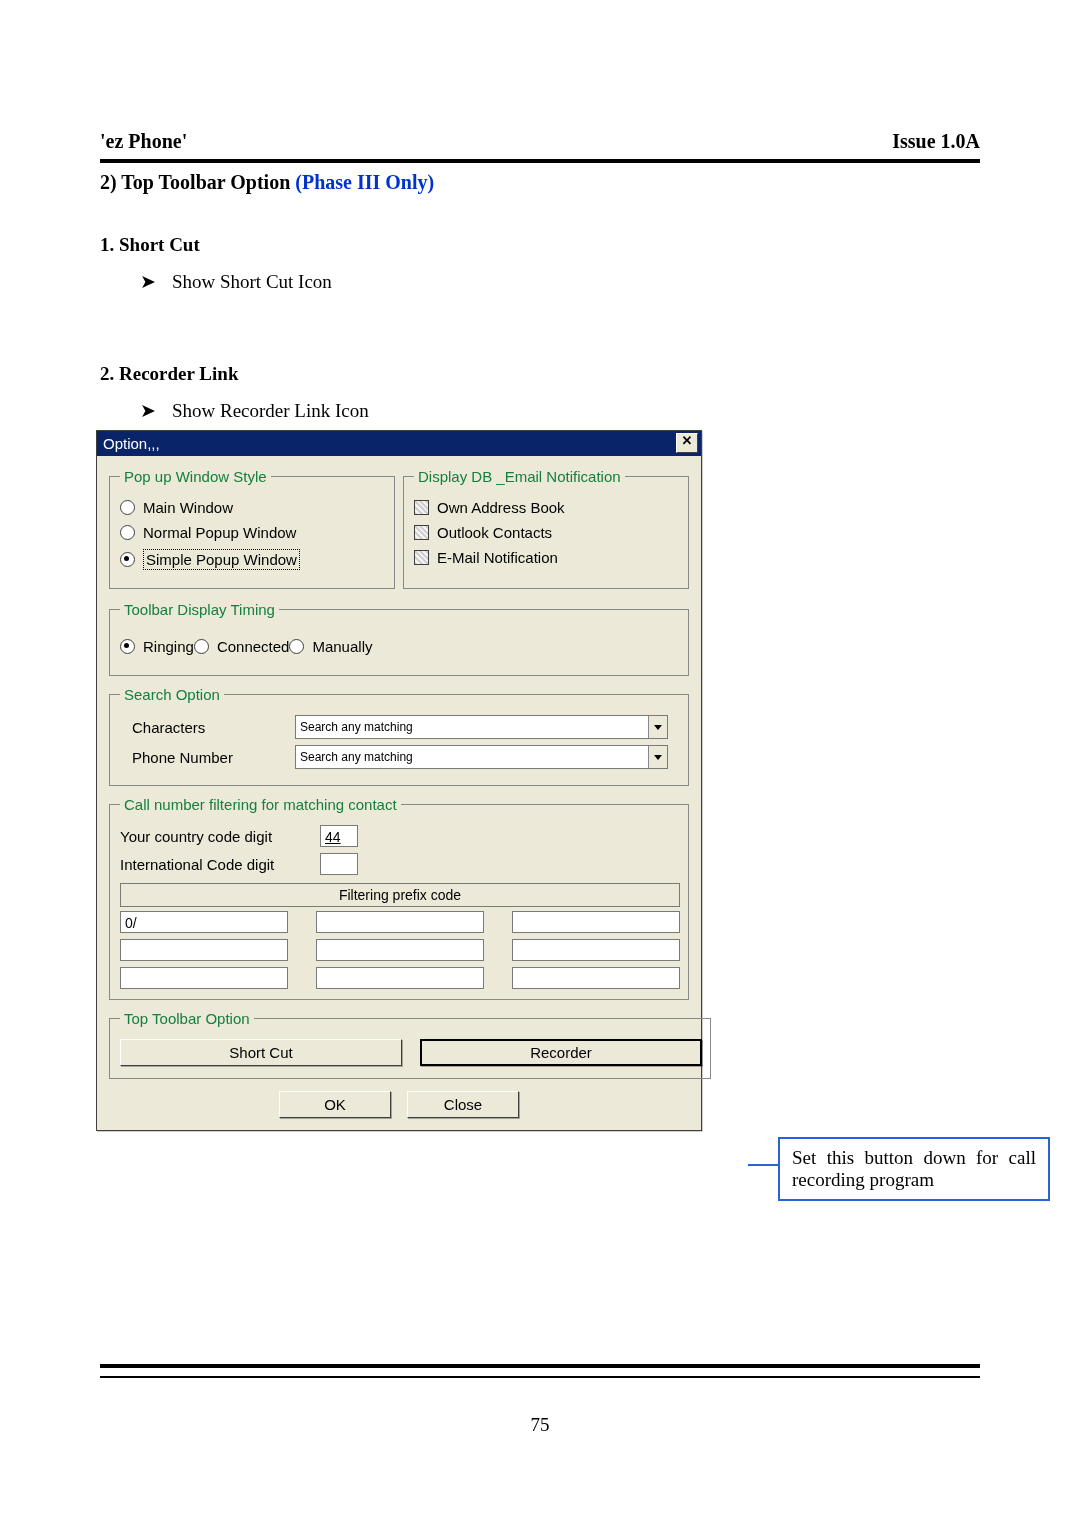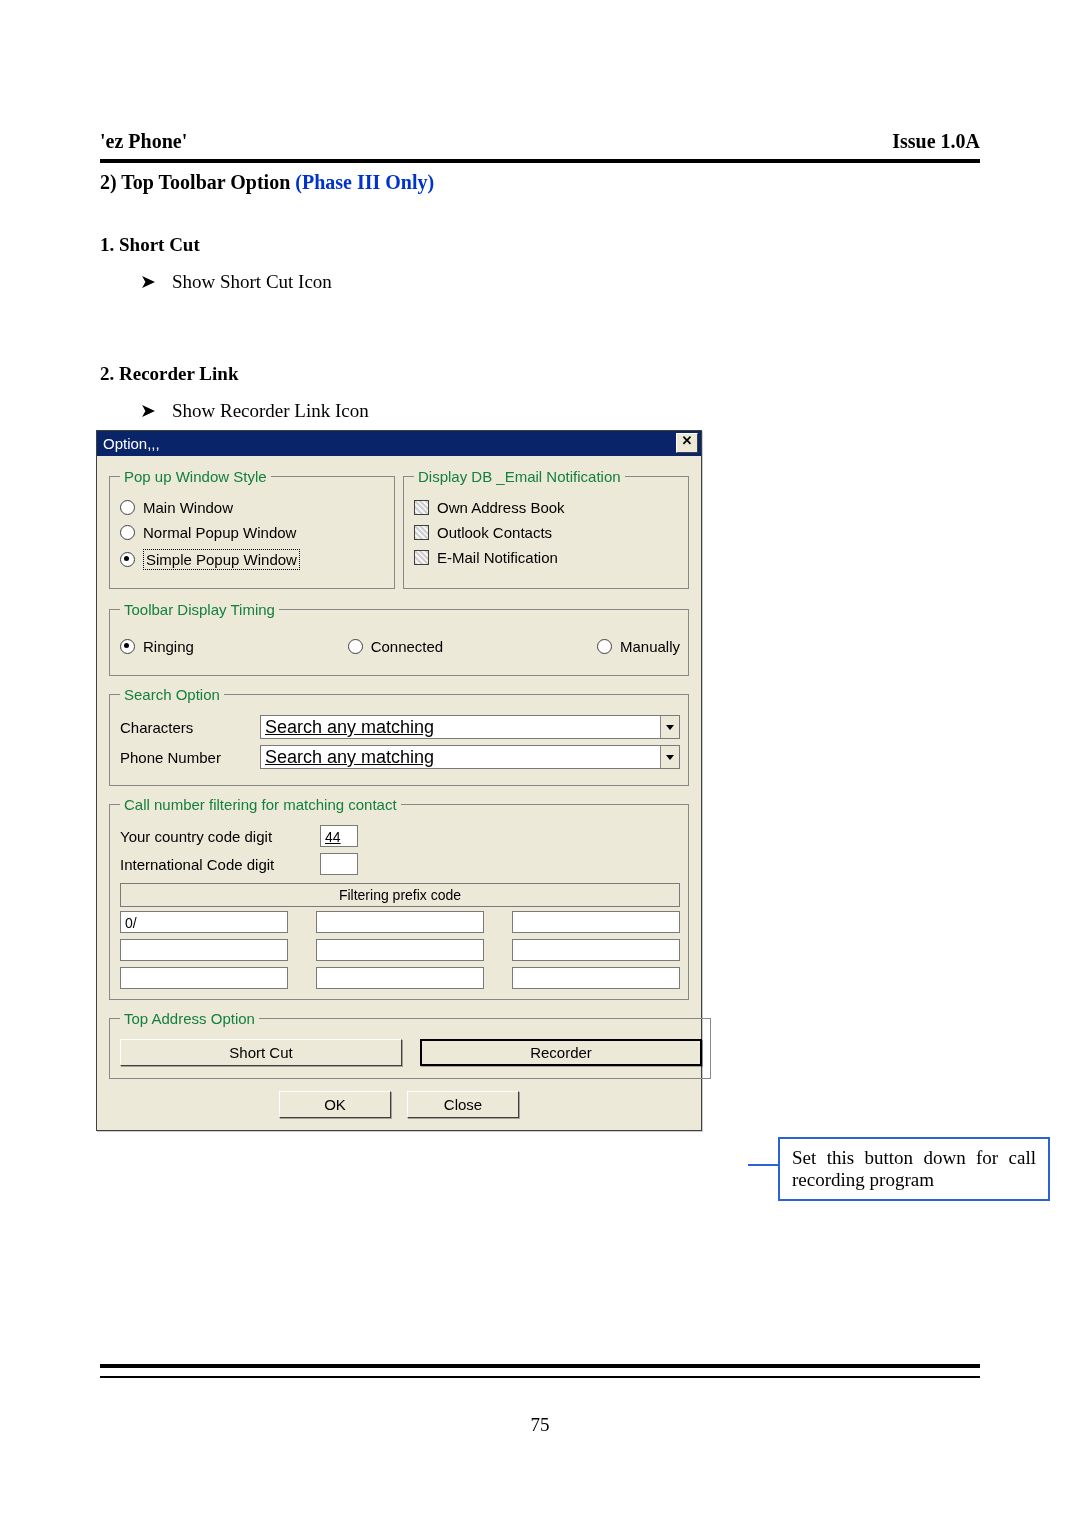--- a/index.html
+++ b/index.html
@@ -141,47 +141,45 @@
   background: repeating-linear-gradient(45deg,#d0d0d0,#d0d0d0 2px,#f4f4f4 2px,#f4f4f4 4px);
 }
 .lbl { margin-left: 2px; }
 .dotted-focus {
   border: 1px dotted #000;
   padding: 1px 2px;
 }
 
 .timing-row {
   display: flex;
-  gap: 46px;
   margin: 6px 0 2px 0;
-  justify-content: space-between;
 }
 
 .search-row {
   display: flex;
   align-items: center;
-  margin: 6px 0;
+  margin: 6px 12px;
+  gap: 23px;
 }
 .search-row .slabel { width: 140px; flex: 0 0 auto; }
 .combo {
   flex: 1;
   display: flex;
   border: 1px solid #7a7a7a;
   background: #fff;
   height: 22px;
   align-items: stretch;
 }
 .combo .combo-text {
   flex: 1;
   padding: 2px 4px;
-  font-size: 18px;
+  font-size: 12px;
   line-height: 18px;
   white-space: nowrap;
   overflow: hidden;
-  text-decoration: underline;
 }
 .combo .combo-btn {
   width: 18px;
   background: #ece9d8;
   border-left: 1px solid #888;
   display: flex;
   align-items: center;
   justify-content: center;
 }
 .combo .tri {
@@ -414,21 +412,21 @@
             <span class="txt"></span>
             <span class="txt"></span>
             <span class="txt"></span>
             <span class="txt"></span>
             <span class="txt"></span>
             <span class="txt"></span>
           </div>
         </fieldset>
 
         <fieldset class="gb">
-          <legend>Top Address Option</legend>
+          <legend>Top Toolbar Option</legend>
           <div class="top-toolbar-row">
             <span class="btn wide">Short Cut</span>
             <span class="btn wide default">Recorder</span>
           </div>
         </fieldset>
 
         <div class="dlg-btn-row">
           <span class="btn">OK</span>
           <span class="btn">Close</span>
         </div>

